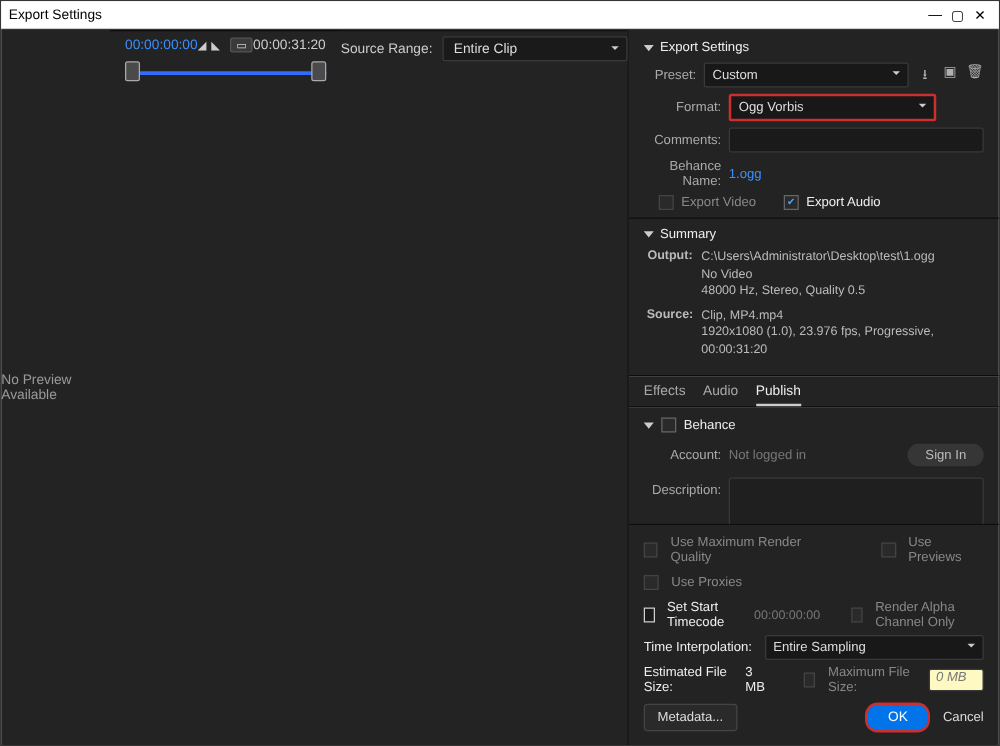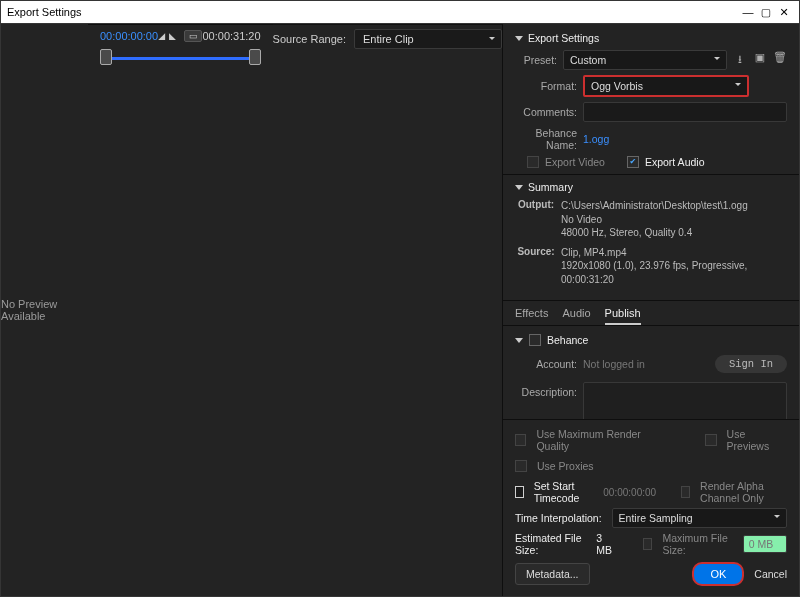--- a/index.html
+++ b/index.html
@@ -43,30 +43,30 @@
 .summary{margin-top:4px;}
 .summary-row{display:flex;align-items:flex-start;margin-bottom:4px;gap:4px;}
 .sum-label{width:42px;text-align:center;color:#bbb;font-weight:700;font-size:10px;}
 .sum-body{flex:1;color:#bbb;font-size:10px;line-height:1.35;}
 .tabs{background:#232323;padding:6px 12px 0 12px;display:flex;gap:14px;border-bottom:1px solid #0e0e0e;font-size:11px;}
 .tab{color:#aaa;padding-bottom:4px;}
 .tab.active{color:#eee;border-bottom:2px solid #ccc;}
 .publish-panel{background:#232323;padding:8px 12px 10px 12px;border-bottom:1px solid #0e0e0e;font-size:10.5px;overflow:hidden;}
 .pub-row{display:flex;align-items:center;margin-bottom:8px;min-height:20px;}
 .pub-label{width:62px;text-align:right;color:#aaa;padding-right:6px;}
-.signin{background:#363636;color:#bbb;border-radius:10px;height:18px;padding:0 14px;display:flex;align-items:center;font-size:10.5px;font-family:Liberation Mono, monospace;}
+.signin{background:#363636;color:#bbb;border-radius:10px;height:18px;padding:0 14px;display:flex;align-items:center;font-size:10.5px;}
 .not-logged{color:#777;}
 .desc-box{flex:1;height:40px;background:#1f1f1f;border:1px solid #383838;border-radius:2px;}
 .lower{flex:1;background:#232323;padding:8px 12px 10px 12px;font-size:10.5px;color:#999;}
 .lower .row{display:flex;align-items:center;min-height:20px;margin-bottom:4px;gap:10px;}
 .white-chk{width:10px;height:10px;border:1px solid #d0d0d0;background:#1a1a1a;display:inline-block;}
 .white-lbl{color:#eee;}
 .gray-lbl{color:#888;}
 .interp-select{width:120px;}
-.mb-box{background:#86efac;border:1px solid #383838;width:42px;height:16px;border-radius:2px;color:#777;display:flex;align-items:center;padding:0 5px;}
+.mb-box{background:#fef9c3;border:1px solid #383838;width:42px;height:16px;border-radius:2px;color:#777;display:flex;padding:0 5px;font-style:italic;}
 .footer{display:flex;align-items:center;margin-top:6px;}
 .meta-btn{background:#2a2a2a;border:1px solid #444;color:#ddd;height:20px;padding:0 10px;border-radius:3px;display:flex;align-items:center;}
 .footer-spacer{flex:1;}
 .ok-btn{background:#0074e8;color:#fff;height:20px;padding:0 16px;border-radius:10px;display:flex;align-items:center;font-size:11px;border:2px solid #cb2f2f;box-sizing:content-box;}
 .cancel-btn{color:#ddd;margin-left:10px;}
 .behance-head{display:flex;align-items:center;gap:6px;margin-bottom:8px;}
 </style>
 </head>
 <body>
 
@@ -152,21 +152,21 @@
         <div class="summary">
           <div class="section-header">
             <span class="twirl"></span>
             <span>Summary</span>
           </div>
           <div class="summary-row">
             <span class="sum-label">Output:</span>
             <div class="sum-body">
               <div>C:\Users\Administrator\Desktop\test\1.ogg</div>
               <div>No Video</div>
-              <div>48000 Hz, Stereo, Quality 0.4</div>
+              <div>48000 Hz, Stereo, Quality 0.5</div>
             </div>
           </div>
           <div class="summary-row" style="margin-top:6px;">
             <span class="sum-label">Source:</span>
             <div class="sum-body">
               <div>Clip, MP4.mp4</div>
               <div>1920x1080 (1.0), 23.976 fps, Progressive, 00:00:31:20</div>
             </div>
           </div>
         </div>

